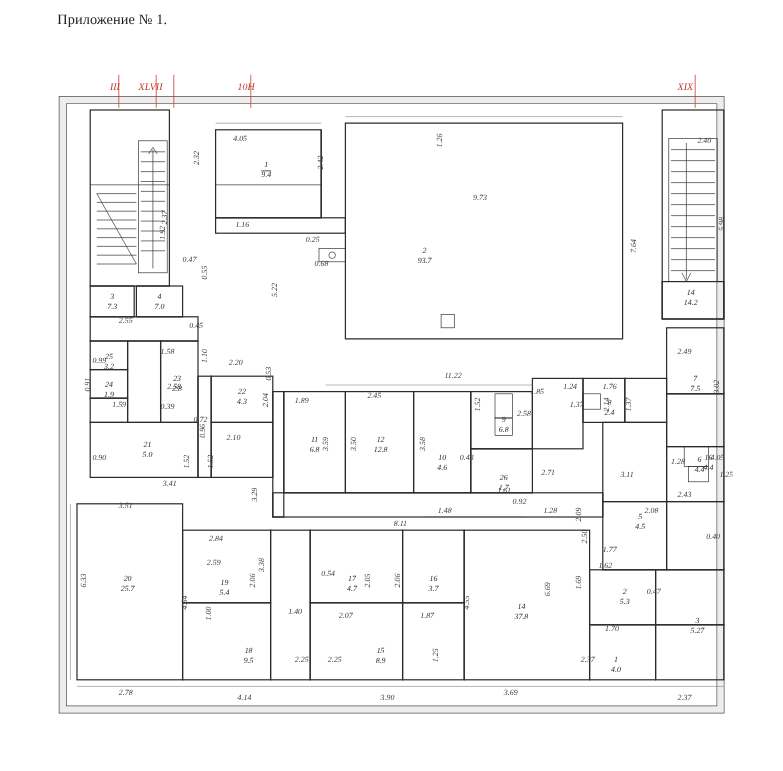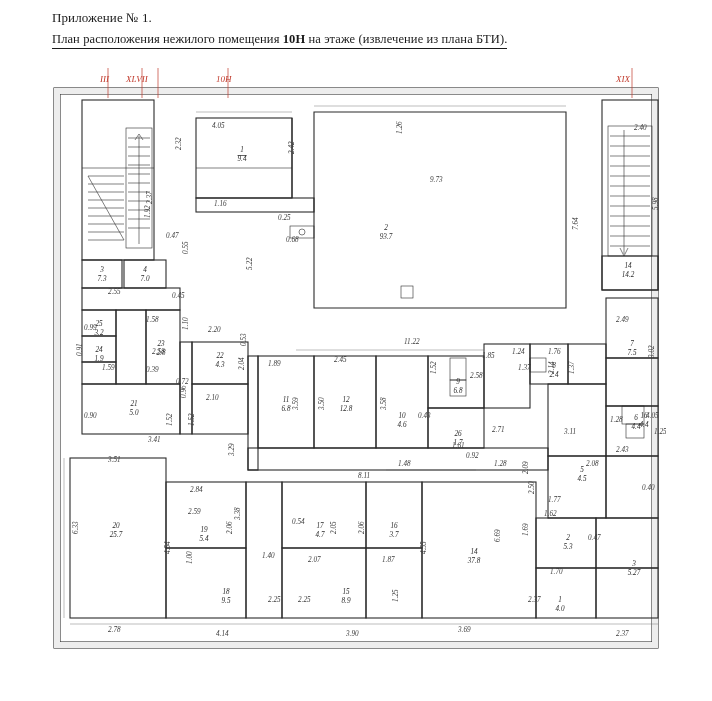--- a/index.html
+++ b/index.html
@@ -54,21 +54,20 @@
   .dim { fill: #3a3a3a; font-style: italic; font-family: "Liberation Serif", serif; font-size: 7.2px;}
   .rm  { fill: #2a2a2a; font-style: italic; font-family: "Liberation Serif", serif; font-size: 7.2px;}
 </style>
 </head>
 <body>
 
 <div class="doc">
 
   <div class="hdr">Приложение № 1.</div>
 
-  <div class="hdr2"><span>План расположения нежилого помещения </span><b>10Н</b><span> на этаже (извлечение из плана БТИ).</span></div>
 
   <div class="plan">
     <svg width="620" height="620" viewBox="0 0 620 620" xmlns="http://www.w3.org/2000/svg">
       <defs>
         <style>
           .w  { fill:#e9e9e9; stroke:#2b2b2b; stroke-width:1.1; }
           .wl { stroke:#2b2b2b; stroke-width:1.1; fill:none; }
           .tn { stroke:#2b2b2b; stroke-width:0.6; fill:none; }
           .dl { stroke:#6b6b6b; stroke-width:0.45; fill:none; }
           .rl { stroke:#c0392b; stroke-width:0.7; fill:none; }

